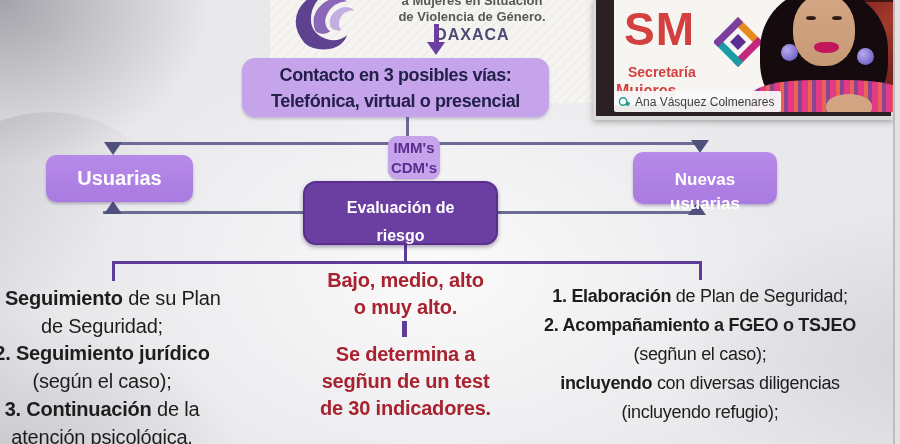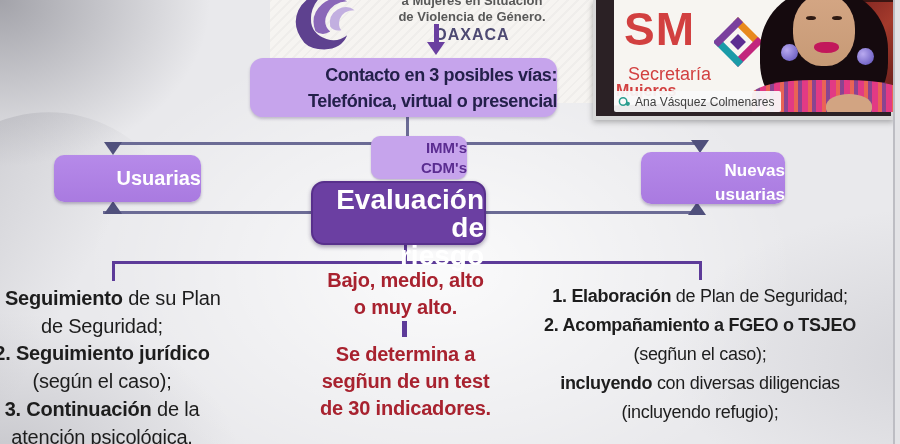--- a/index.html
+++ b/index.html
@@ -24,37 +24,37 @@
   .logo-svg{left:281px;top:-15px;width:88px;height:74px;}
   .logo-text{left:394px;top:-7px;width:156px;text-align:center;color:#585858;
     font-size:13px;font-weight:bold;line-height:16px;}
   .logo-text .oax{font-size:16px;color:#4e4a73;letter-spacing:1px;line-height:19px;}
   
   .darr-stem{left:434px;top:24px;width:5px;height:19px;background:var(--purpleArrow,#6a3fa0);}
   .darr-head{left:427px;top:42px;width:0;height:0;
     border-left:9px solid transparent;border-right:9px solid transparent;
     border-top:13px solid var(--purpleArrow,#6a3fa0);}
   
-  .box{box-sizing:border-box;text-align:right;font-weight:bold;z-index:3;margin-left:8px;}
+  .box{box-sizing:border-box;text-align:center;font-weight:bold;z-index:3;}
   .contact-box{left:242px;top:58px;width:307px;height:59px;border-radius:13px;
     background:var(--purpleLight,#c6a4ec);color:var(--purpleText,#23204a);
     font-size:18px;letter-spacing:-.4px;line-height:26px;padding-top:4px;
     box-shadow:0 2px 3px rgba(60,40,90,.25);}
-  .imm-box{left:363px;top:136px;width:96px;height:43px;border-radius:9px;
+  .imm-box{left:388px;top:136px;width:52px;height:43px;border-radius:9px;
     background:var(--purpleLight,#c6a4ec);color:var(--immText,#5b2d91);
     font-size:15px;line-height:20px;padding-top:2px;box-shadow:0 1px 2px rgba(60,40,90,.3);}
   .usuarias-box{left:46px;top:155px;width:147px;height:47px;border-radius:10px;
     background:linear-gradient(180deg,#b68ae9,var(--purpleMid,#a97ae0));color:#fff;
     font-size:20px;line-height:47px;box-shadow:0 2px 3px rgba(60,40,90,.3);}
   .nuevas-box{left:633px;top:152px;width:144px;height:52px;border-radius:10px;
     background:linear-gradient(180deg,#b68ae9,var(--purpleMid,#a97ae0));color:#fff;
-    font-size:17px;line-height:24px;padding-top:7px;box-shadow:0 2px 3px rgba(60,40,90,.3);}
-  .eval-box{left:303px;top:181px;width:175px;height:64px;border-radius:13px;
+    font-size:17px;line-height:24px;padding-top:16px;box-shadow:0 2px 3px rgba(60,40,90,.3);}
+  .eval-box{left:303px;top:181px;width:195px;height:64px;border-radius:13px;
     background:var(--purpleDark,#6b3fa2);border:2px solid #58308c;color:#fff;
-    font-size:28px;line-height:28px;padding-top:3px;box-shadow:0 2px 4px rgba(40,20,70,.4);z-index:4;}
+    font-size:16px;line-height:28px;padding-top:11px;box-shadow:0 2px 4px rgba(40,20,70,.4);z-index:4;}
   
   .hline{height:3px;background:var(--slate,#6b6b95);z-index:1;}
   .vline{width:3px;background:var(--slate,#6b6b95);z-index:1;}
   .bracket{background:var(--bracket,#5d3b99);z-index:1;}
   .tri-down{width:0;height:0;border-left:9px solid transparent;border-right:9px solid transparent;
     border-top:13px solid var(--arrowHead,#50507c);z-index:2;}
   .tri-up{width:0;height:0;border-left:9px solid transparent;border-right:9px solid transparent;
     border-bottom:13px solid var(--arrowHead,#50507c);z-index:2;}
   
   .risk-col{left:293px;top:267px;width:225px;text-align:center;z-index:2;
@@ -68,21 +68,21 @@
   .b{font-weight:bold;}
   
   .webcam{left:593px;top:0;width:295px;height:116px;z-index:10;
     border-left:3px solid #d9d9d9;border-right:3px solid #d9d9d9;border-bottom:4px solid #d9d9d9;
     box-shadow:0 2px 6px rgba(0,0,0,.3);background:#2b2125;}
   .vidframe{position:relative;width:289px;height:112px;overflow:hidden;background:#2b2125;margin-left:18px;}
   .banner{position:absolute;left:-8px;top:-6px;width:218px;height:108px;background:#f7f5f1;
     transform:rotate(-2deg);box-shadow:2px 0 6px rgba(0,0,0,.35);}
   .banner-sm{position:absolute;left:10px;top:2px;font-size:46px;font-weight:bold;
     color:var(--bannerRed,#d24040);letter-spacing:1px;}
-  .banner-sec{position:absolute;left:14px;top:64px;font-size:18px;font-weight:normal;color:var(--bannerRed,#d24040);}
+  .banner-sec{position:absolute;left:14px;top:64px;font-size:14px;font-weight:bold;color:var(--bannerRed,#d24040);}
   .banner-muj{position:absolute;left:2px;top:82px;font-size:16px;font-weight:bold;color:var(--bannerRed,#d24040);}
   .painting{position:absolute;left:238px;top:0;width:54px;height:94px;
     background:linear-gradient(135deg,#7e2420,#a43a2c 40%,#5f1a18);box-shadow:inset 0 0 0 2px #3a1512;}
   .hair{position:absolute;left:146px;top:-10px;width:128px;height:132px;background:#150a0e;border-radius:45%;}
   .face{position:absolute;left:179px;top:-6px;width:62px;height:72px;
     background:linear-gradient(180deg,#d4a684,#c79a76);border-radius:48% 48% 46% 46%;}
   .eye{position:absolute;width:10px;height:4px;background:#2e1a12;border-radius:50%;}
   .lips{position:absolute;left:200px;top:42px;width:25px;height:11px;background:#c2185b;border-radius:50% 50% 60% 60%;}
   .earring{position:absolute;width:17px;height:17px;border-radius:50%;
     background:radial-gradient(circle at 35% 35%, #b9aaf0, #7668c8 70%, #4a3e96);}

